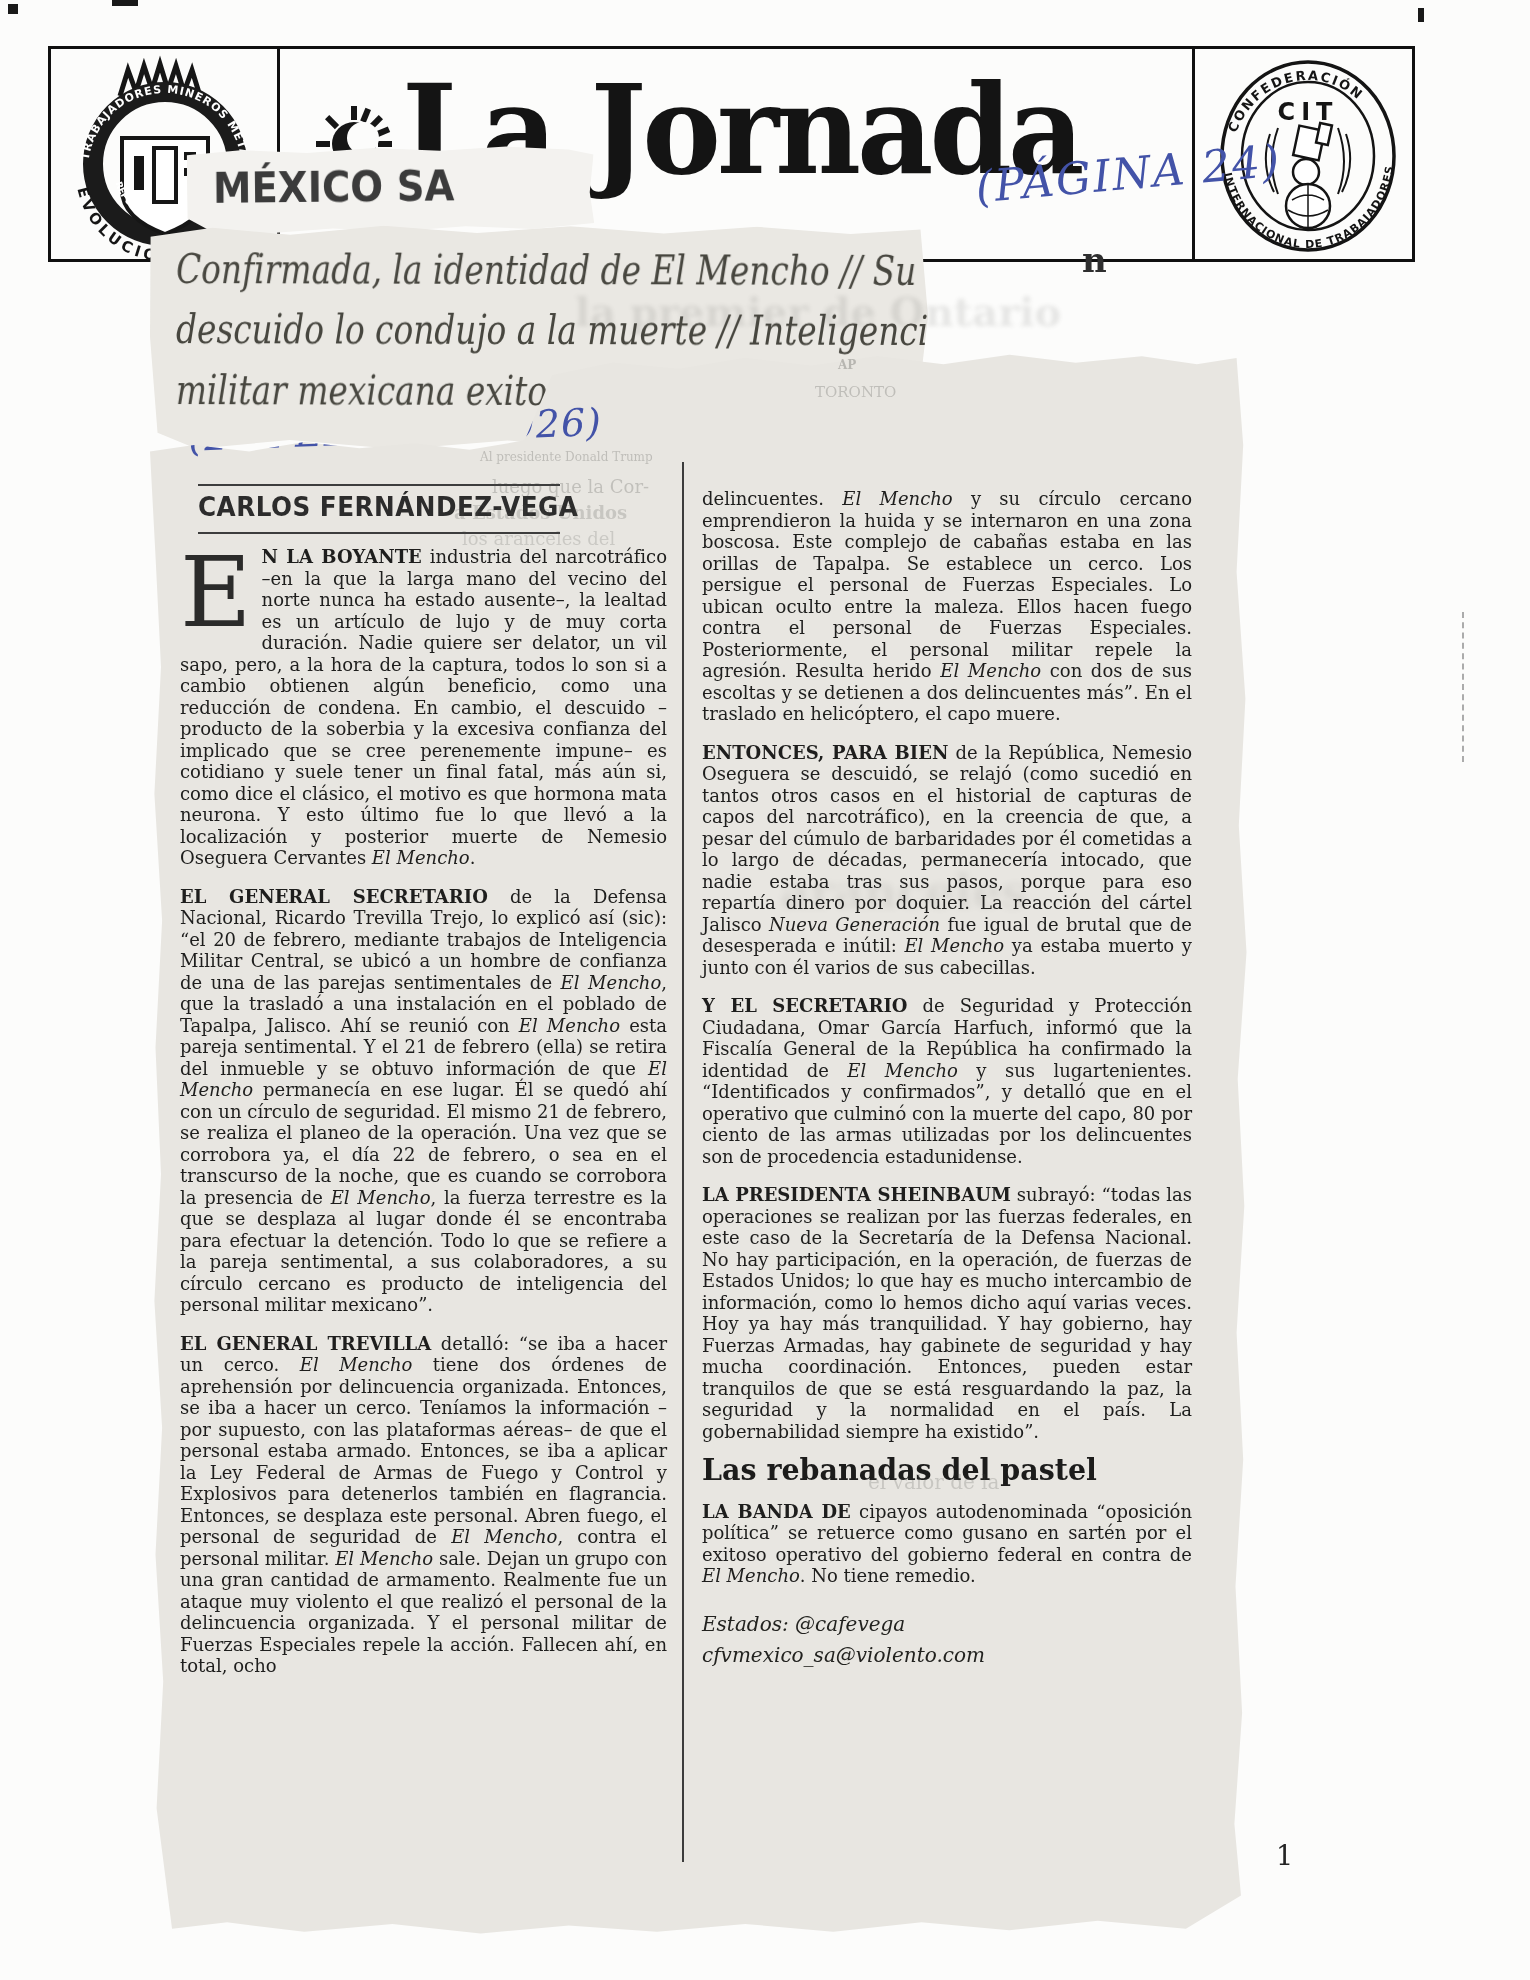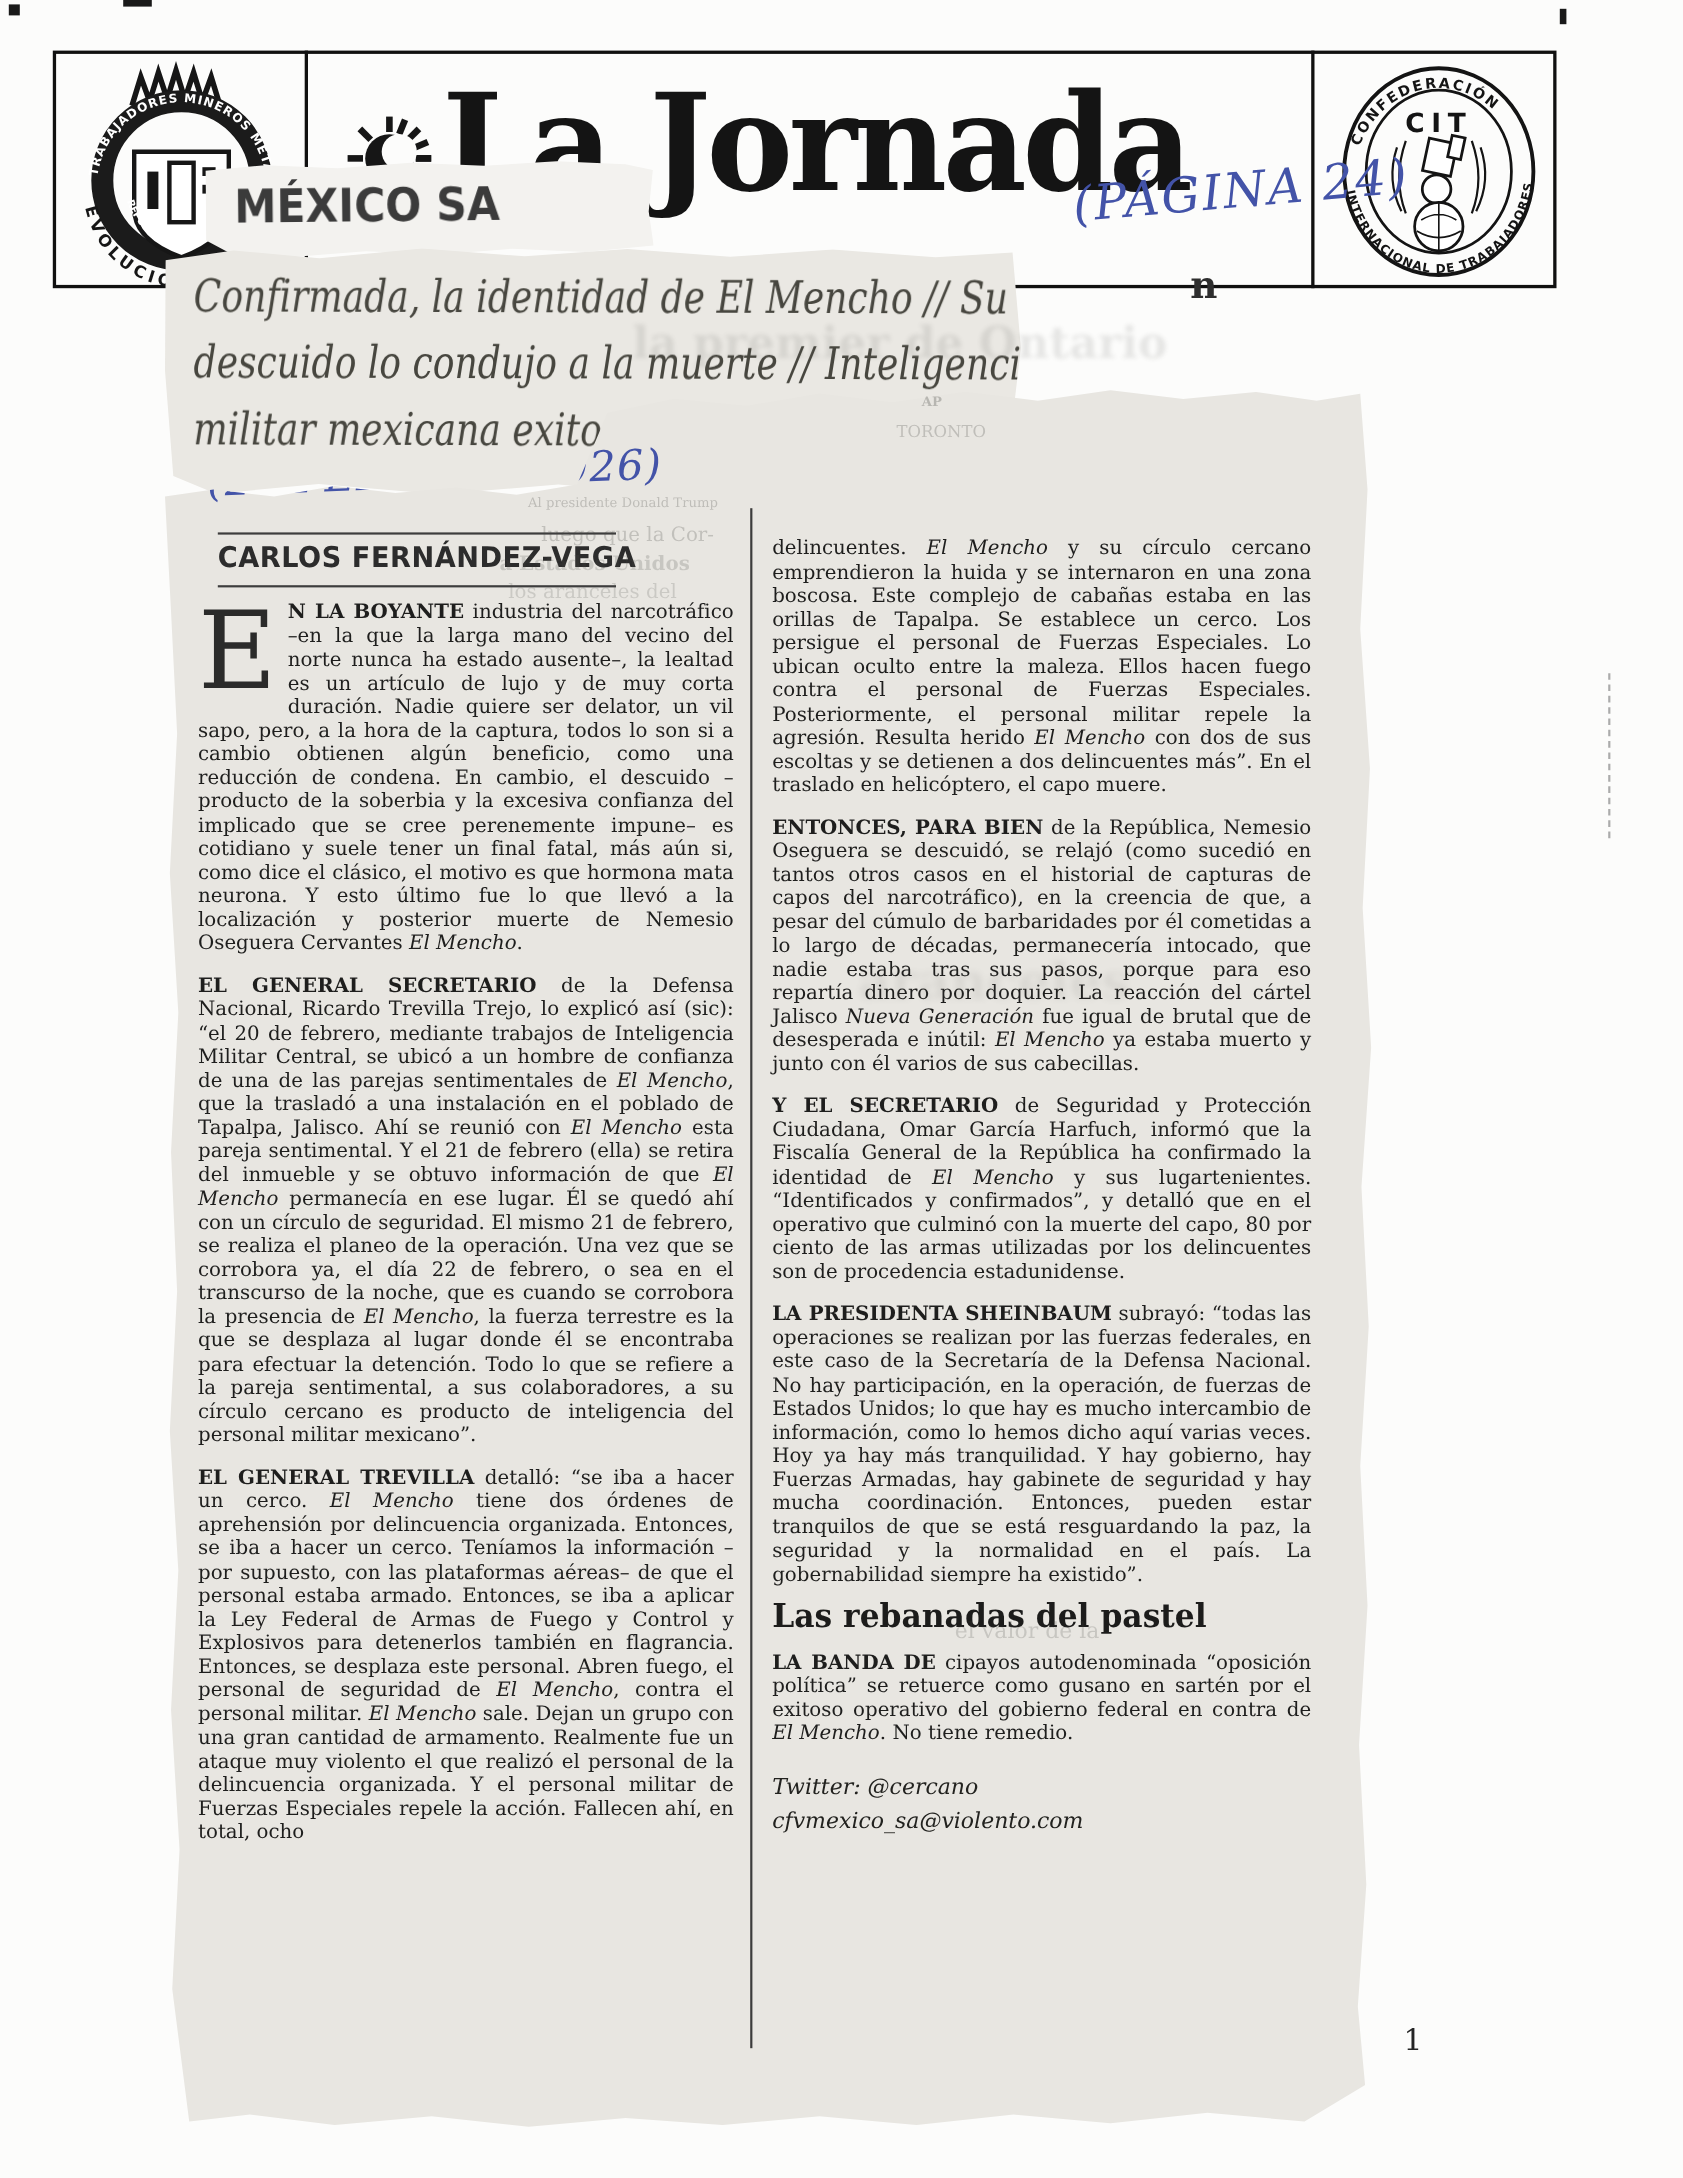--- a/index.html
+++ b/index.html
@@ -182,21 +182,21 @@
           <p><span class="lead">EL GENERAL TREVILLA</span> detalló: “se iba a hacer un cerco. <i>El Mencho</i> tiene dos órdenes de aprehensión por delincuencia organizada. Entonces, se iba a hacer un cerco. Teníamos la información –por supuesto, con las plataformas aéreas– de que el personal estaba armado. Entonces, se iba a aplicar la Ley Federal de Armas de Fuego y Control y Explosivos para detenerlos también en flagrancia. Entonces, se desplaza este personal. Abren fuego, el personal de seguridad de <i>El Mencho</i>, contra el personal militar. <i>El Mencho</i> sale. Dejan un grupo con una gran cantidad de armamento. Realmente fue un ataque muy violento el que realizó el personal de la delincuencia organizada. Y el personal militar de Fuerzas Especiales repele la acción. Fallecen ahí, en total, ocho</p>
         </div>
       <div class="col" id="col2">
           <p>delincuentes. <i>El Mencho</i> y su círculo cercano emprendieron la huida y se internaron en una zona boscosa. Este complejo de cabañas estaba en las orillas de Tapalpa. Se establece un cerco. Los persigue el personal de Fuerzas Especiales. Lo ubican oculto entre la maleza. Ellos hacen fuego contra el personal de Fuerzas Especiales. Posteriormente, el personal militar repele la agresión. Resulta herido <i>El Mencho</i> con dos de sus escoltas y se detienen a dos delincuentes más”. En el traslado en helicóptero, el capo muere.</p>
           <p><span class="lead">ENTONCES, PARA BIEN</span> de la República, Nemesio Oseguera se descuidó, se relajó (como sucedió en tantos otros casos en el historial de capturas de capos del narcotráfico), en la creencia de que, a pesar del cúmulo de barbaridades por él cometidas a lo largo de décadas, permanecería intocado, que nadie estaba tras sus pasos, porque para eso repartía dinero por doquier. La reacción del cártel Jalisco <i>Nueva Generación</i> fue igual de brutal que de desesperada e inútil: <i>El Mencho</i> ya estaba muerto y junto con él varios de sus cabecillas.</p>
           <p><span class="lead">Y EL SECRETARIO</span> de Seguridad y Protección Ciudadana, Omar García Harfuch, informó que la Fiscalía General de la República ha confirmado la identidad de <i>El Mencho</i> y sus lugartenientes. “Identificados y confirmados”, y detalló que en el operativo que culminó con la muerte del capo, 80 por ciento de las armas utilizadas por los delincuentes son de procedencia estadunidense.</p>
           <p><span class="lead">LA PRESIDENTA SHEINBAUM</span> subrayó: “todas las operaciones se realizan por las fuerzas federales, en este caso de la Secretaría de la Defensa Nacional. No hay participación, en la operación, de fuerzas de Estados Unidos; lo que hay es mucho intercambio de información, como lo hemos dicho aquí varias veces. Hoy ya hay más tranquilidad. Y hay gobierno, hay Fuerzas Armadas, hay gabinete de seguridad y hay mucha coordinación. Entonces, pueden estar tranquilos de que se está resguardando la paz, la seguridad y la normalidad en el país. La gobernabilidad siempre ha existido”.</p>
           <div class="subhead">Las rebanadas del pastel</div>
           <p><span class="lead">LA BANDA DE</span> cipayos autodenominada “oposición política” se retuerce como gusano en sartén por el exitoso operativo del gobierno federal en contra de <i>El Mencho</i>. No tiene remedio.</p>
           <div class="footer-lines">
-            <div>Twitter: @cercano</div>
+            <div>Estados: @cafevega</div>
             <div>cfvmexico_sa@violento.com</div>
           </div>
         </div>
     </div>
   </div>
 
   <div id="ghost-layer">
       <span class="ghost" style="left: 575px; top: 288px; font-size: 40px; opacity: 0.12; filter: blur(2px); font-weight: bold;">la premier de Ontario</span>
       <span class="ghost" style="left: 838px; top: 358px; font-size: 12px; opacity: 0.3; font-weight: bold;">AP</span>
       <span class="ghost" style="left: 815px; top: 383px; font-size: 15px; opacity: 0.25;">TORONTO</span>

